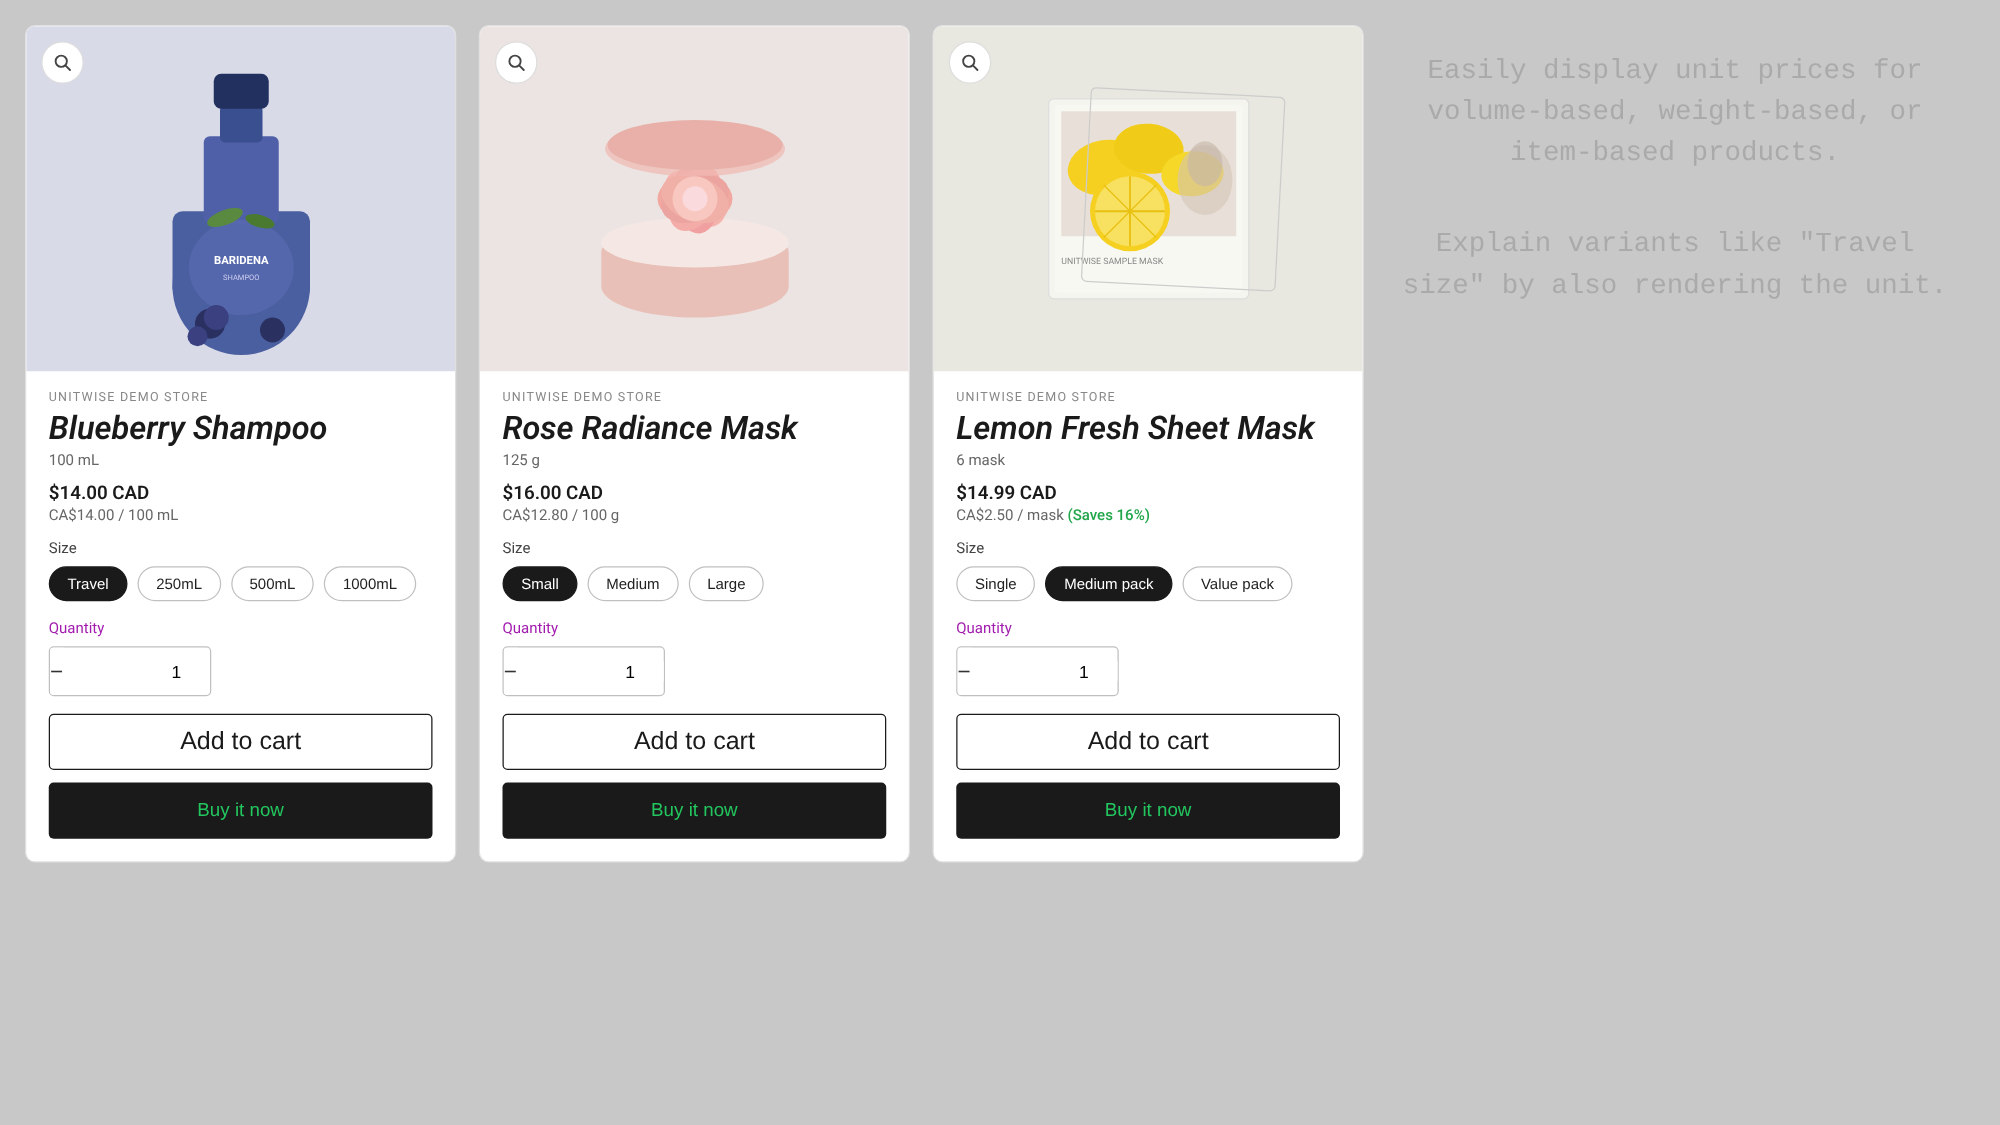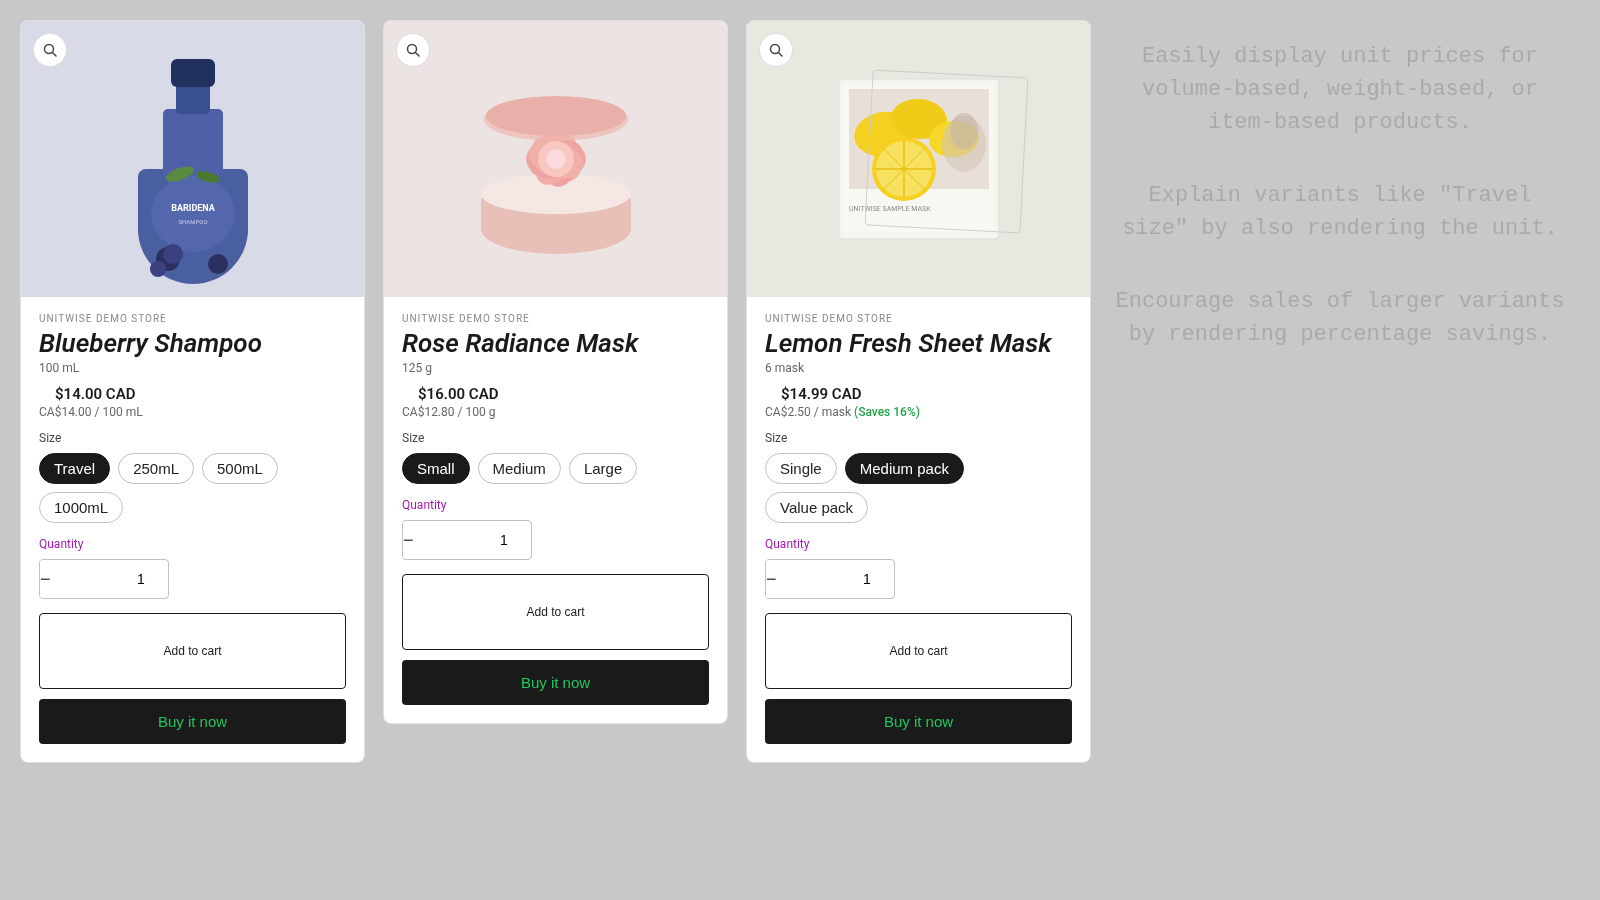--- a/index.html
+++ b/index.html
@@ -92,21 +92,20 @@
     .product-subtitle {
       font-size: 12px;
       color: #666;
       margin-bottom: 10px;
     }
     .price-main {
       font-size: 15px;
       font-weight: 600;
       color: #1a1a1a;
       margin-bottom: 2px;
-      margin-left: 16px;
     }
     .price-unit {
       font-size: 12px;
       color: #666;
       margin-bottom: 12px;
     }
     .savings-badge {
       color: #22a64a;
       font-weight: 500;
       margin-top: 12px;
@@ -120,21 +119,21 @@
       display: flex;
       flex-wrap: wrap;
       gap: 8px;
       margin-bottom: 14px;
     }
     .size-btn {
       padding: 6px 14px;
       border-radius: 20px;
       border: 1.5px solid #c0c0c0;
       background: #fff;
-      font-size: 15px;
+      font-size: 12px;
       cursor: pointer;
       color: #222;
     }
     .size-btn.active {
       background: #1a1a1a;
       color: #fff;
       border-color: #1a1a1a;
     }
     .qty-label {
       font-size: 12px;
@@ -165,24 +164,24 @@
     .qty-value {
       flex: 1;
       text-align: center;
       font-size: 14px;
       border: none;
       outline: none;
       background: #fff;
     }
     .add-cart-btn {
       width: 100%;
-      padding: 30px;
+      padding: 10px;
       border: 1.5px solid #1a1a1a;
       background: #fff;
-      font-size: 12px;
+      font-size: 20px;
       cursor: pointer;
       border-radius: 4px;
       margin-bottom: 10px;
       color: #1a1a1a;
       font-weight: 500;
     }
     .buy-now-btn {
       width: 100%;
       padding: 14px;
       border: none;
@@ -389,14 +388,13 @@
       </div>
       <button class="add-cart-btn">Add to cart</button>
       <button class="buy-now-btn">Buy it now</button>
     </div>
   </div>
   </div>
 
 <div class="sidebar-text">
   <p>Easily display unit prices for volume-based, weight-based, or item-based products.</p>
   <p>Explain variants like "Travel size" by also rendering the unit.</p>
-  <p>Encourage sales of larger variants by rendering percentage savings.</p>
 </div>
 
 </body></html>

